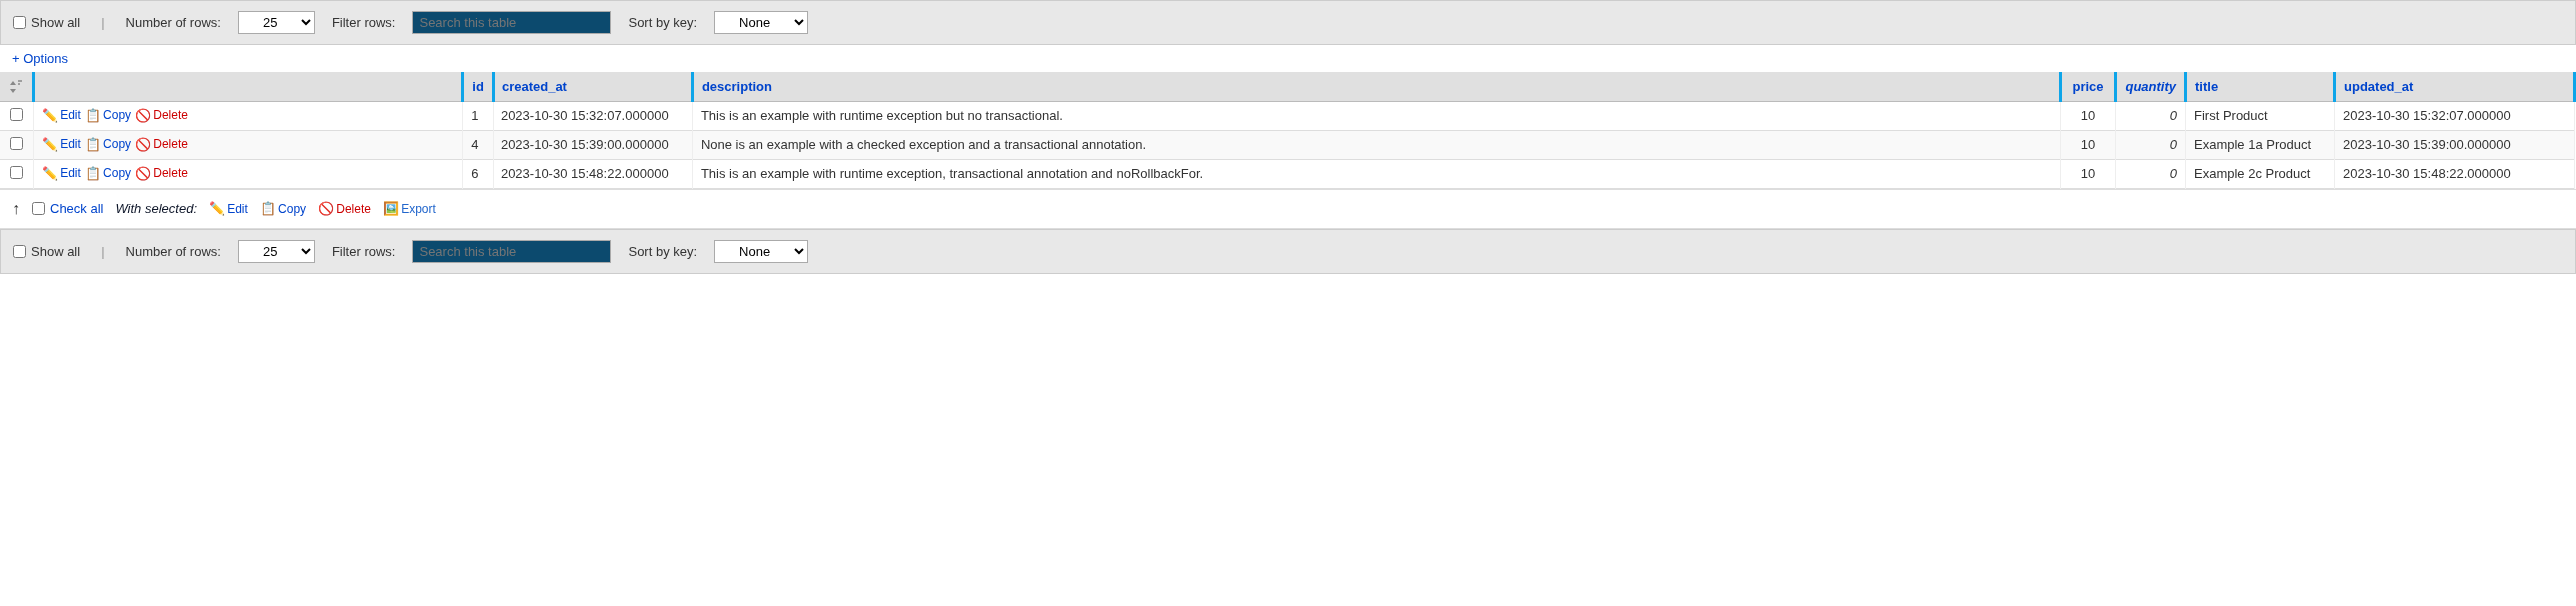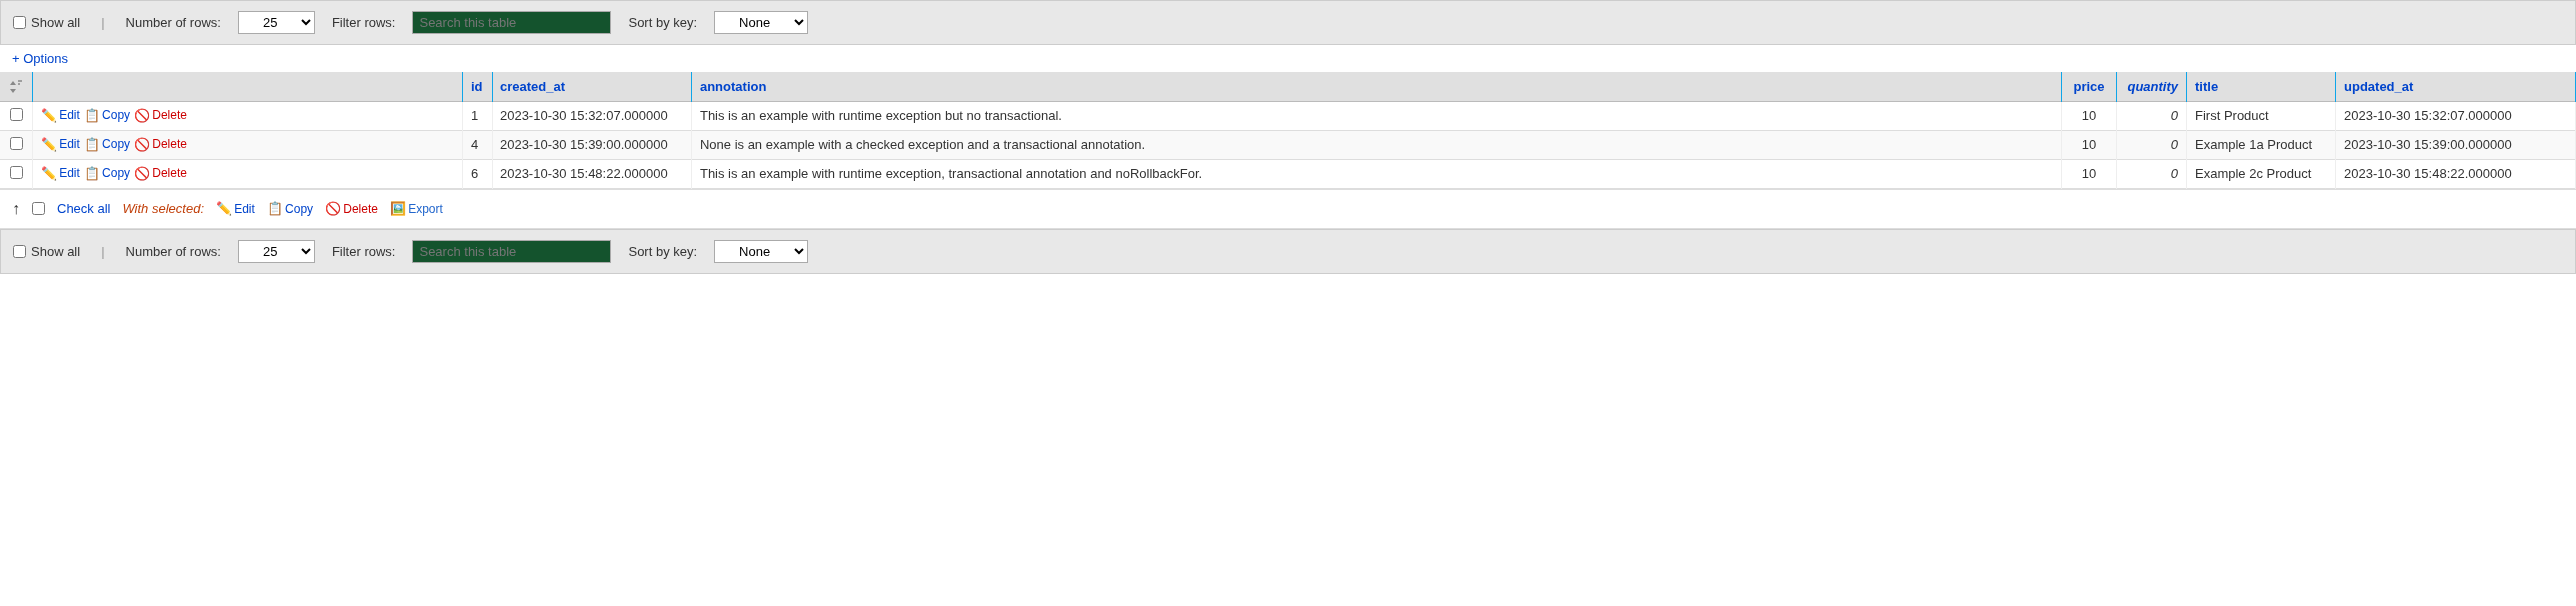--- a/index.html
+++ b/index.html
@@ -37,21 +37,21 @@
       padding: 2px 20px;
       border: 1px solid #aaa;
       background: #fff;
     }
 
     .toolbar input[type="text"] {
       font-size: 13px;
       padding: 3px 6px;
       border: 1px solid #aaa;
       width: 199px;
-      background: #14532d;
+      background: #0c4a6e;
       color: #999;
     }
 
     .toolbar .label-text {
       font-size: 13px;
       color: #333;
     }
 
     .options-bar {
       padding: 6px 12px;
@@ -74,21 +74,21 @@
     table thead tr {
       background: #e0e0e0;
       border-bottom: 1px solid #bbb;
     }
 
     table thead th {
       padding: 6px 8px;
       text-align: left;
       font-weight: bold;
       white-space: nowrap;
-      border-right: 1px solid #0ea5e9;
+      border-right: 3px solid #0ea5e9;
     }
 
     table thead th.col-link {
       color: #0044cc;
       cursor: pointer;
     }
 
     table tbody tr {
       border-bottom: 1px solid #ddd;
     }
@@ -135,29 +135,29 @@
       gap: 12px;
       padding: 10px 12px;
       border-top: 1px solid #ddd;
       border-bottom: 1px solid #ddd;
       background: #fff;
     }
 
     .bottom-actions label {
       display: flex;
       align-items: center;
-      gap: 12px;
+      gap: 5px;
       color: #0044cc;
       cursor: pointer;
       font-size: 13px;
     }
 
     .bottom-actions .with-selected {
       font-style: italic;
-      color: #c2410c;
+      color: #0f172a;
       font-size: 13px;
     }
 
     .arrow-up {
       font-size: 16px;
       color: #333;
       cursor: pointer;
     }
 
     .col-checkbox { width: 30px; text-align: center; }
@@ -209,21 +209,21 @@
           </span>
         </th>
         <th></th>
         <th class="col-id col-link">
           <span>id</span>
         </th>
         <th class="col-created col-link">
           <span>created_at</span>
         </th>
         <th class="col-desc col-link">
-          <span>annotation</span>
+          <span>description</span>
         </th>
         <th class="col-price col-link">
           <span>price</span>
         </th>
         <th class="col-quantity col-link">
           <span>quantity</span>
         </th>
         <th class="col-title col-link">
           <span>title</span>
         </th>

